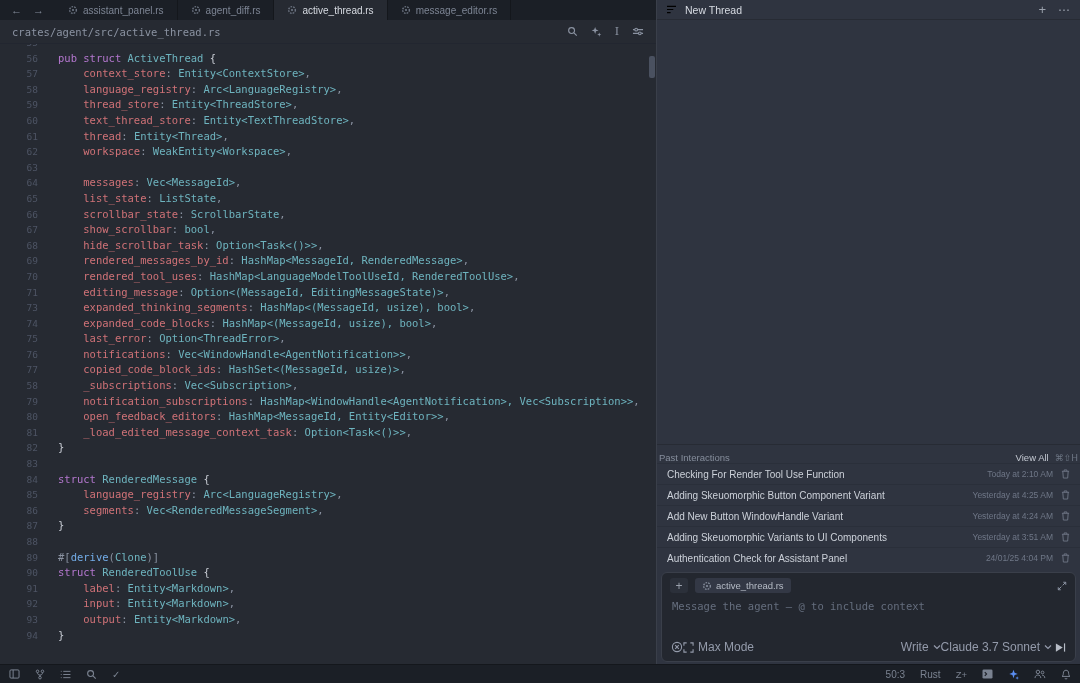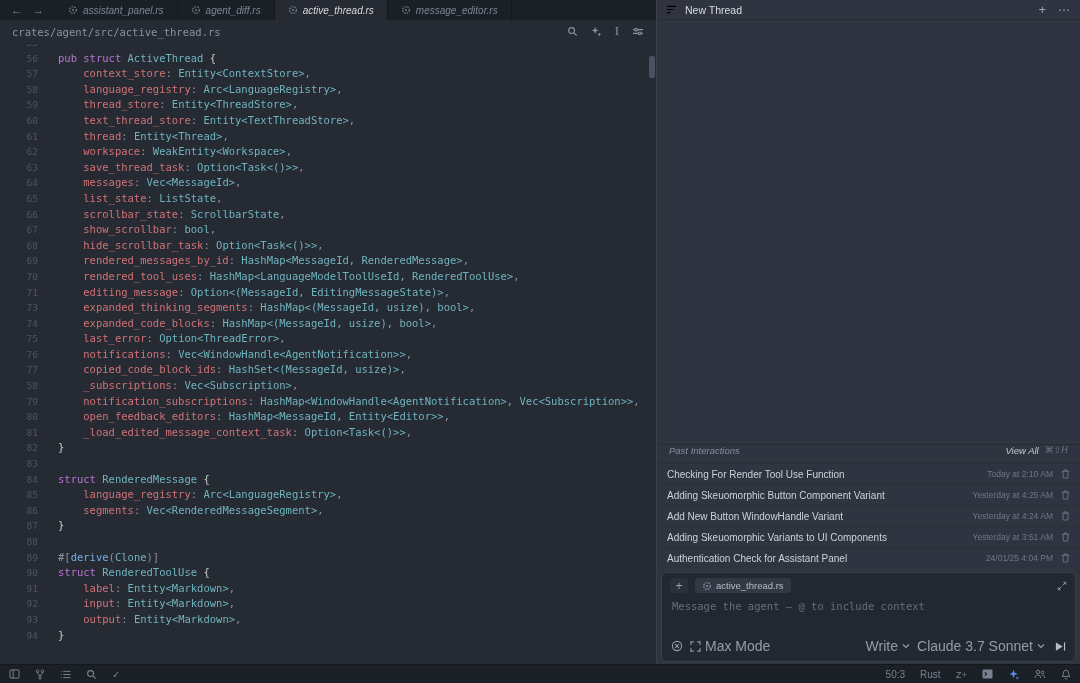--- a/index.html
+++ b/index.html
@@ -9,21 +9,21 @@
   .app { display:flex; height:664px; width:1080px; }
 
   
   .left { width:657px; flex:none; display:flex; flex-direction:column;
           border-right:1px solid #3a3f4a; background:#262a32; }
 
   .tabbar { height:20px; flex:none; background:#1b1f26; display:flex; align-items:stretch; }
   .navbtns { display:flex; align-items:center; gap:11px; padding:0 11px; color:#848c9a; font-size:11px; }
   .navbtn { cursor:default; line-height:1; }
   .tab { display:flex; align-items:center; gap:5px; padding:0 13px; font-size:10px;
-         color:#7d8594; background:#1b1f26; border-right:1px solid #14171c; white-space:nowrap;font-style:italic; }
+         color:#7d8594; background:#1b1f26; border-right:1px solid #14171c; white-space:nowrap; }
   .tab.active { background:#262a32; color:#d7dbe2; }
   .tab .gi { display:flex; color:#6f7785; }
 
   .crumbbar { height:24px; flex:none; display:flex; align-items:center; padding:0 12px;
               background:#262a32; border-bottom:1px solid #222630; }
   .crumb { color:#8b93a2; font-size:10.5px; font-family:"DejaVu Sans Mono", monospace; }
   .toolicons { margin-left:auto; display:flex; gap:13px; color:#8b93a2; align-items:center; }
   .toolicons .ibeam { font-family:"DejaVu Serif", serif; font-size:11px; line-height:1; }
 
   .editor { position:relative; flex:1; overflow:hidden; }
@@ -42,40 +42,40 @@
   
   .right { flex:1; background:#2f3440; display:flex; flex-direction:column; }
   .phead { height:20px; flex:none; display:flex; align-items:center; gap:8px; padding:0 9px;
            border-bottom:1px solid #272b34; }
   .ptitle { font-size:10.5px; color:#d7dbe2; }
   .phicons { margin-left:auto; display:flex; gap:12px; align-items:center; color:#9aa1ad; }
   .plus { font-size:13px; line-height:1; } .ellip { font-size:12px; line-height:1; letter-spacing:1px; }
   .pbody { flex:1; }
 
   .past { flex:none; border-top:1px solid #272b34; }
-  .past-head { height:18px; display:flex; align-items:flex-start; padding:0 12px; font-size:9.5px; color:#868e9c;font-style:italic; }
+  .past-head { height:18px; display:flex; align-items:flex-end; padding:0 2px; font-size:9.5px; color:#868e9c; }
   .view-all { margin-left:auto; color:#c3c8d1; cursor:default; }
   .shortcut { color:#6d7684; margin-left:6px; font-size:9px; font-family:"DejaVu Sans", sans-serif; }
   .past-item { height:21px; display:flex; align-items:center; padding:0 10px; font-size:10px;
                color:#ccd1d9; border-top:1px solid #2a2f3a; }
   .pi-time { margin-left:auto; font-size:8.5px; color:#6f7787; white-space:nowrap; }
   .pi-trash { margin-left:8px; color:#6f7787; display:flex; }
 
   .composer { flex:none; margin:4px 4px 2px; height:90px; background:#23272f;
               border:1px solid #3a3f4a; border-radius:6px; display:flex; flex-direction:column; }
   .ctx-row { display:flex; align-items:center; gap:7px; padding:5px 8px 0; }
   .addctx { width:18px; height:15px; border-radius:3px; color:#9aa1ad; background:#2b303a;
             display:flex; align-items:center; justify-content:center; font-size:12px; line-height:1; }
   .chip { display:flex; align-items:center; gap:4px; background:#333845; border-radius:3px;
           padding:2px 7px; font-size:9.5px; color:#b6bcc6; }
   .chip .gi { display:flex; color:#858d9b; }
   .expand { margin-left:auto; color:#8b93a2; display:flex; }
   .ph-row { flex:1; padding:7px 10px; font-family:"DejaVu Sans Mono", monospace;
             font-size:10.5px; color:#656e7e; }
-  .controls { display:flex; align-items:center; gap:7px; padding:0 9px 7px; font-size:14px; color:#949bab; }
+  .controls { display:flex; align-items:center; padding:0 9px 7px; font-size:12px; color:#949bab; }
   .ctrl { display:flex; align-items:center; gap:4px; }
   .send { color:#b6bcc6; display:flex; margin-left:2px; }
   .spacer { flex:1; }
 
   
   .statusbar { height:19px; width:1080px; background:#1b1f26; border-top:1px solid #14171c;
                display:flex; align-items:center; padding:0 9px; gap:15px; color:#7a8290; font-size:10px; }
   .sb-left { display:flex; gap:15px; align-items:center; }
   .sb-right { margin-left:auto; display:flex; gap:15px; align-items:center; }
   .sb-ico { display:flex; align-items:center; }
@@ -166,21 +166,21 @@
     <div class="editor">
       <div class="code" id="code">
           <div class="cl"><span class="ln">55</span><span class="lc"></span></div>
           <div class="cl"><span class="ln">56</span><span class="lc"><span class="tk-kw">pub struct </span><span class="tk-ty">ActiveThread</span><span class="tk-df"> {</span></span></div>
           <div class="cl"><span class="ln">57</span><span class="lc"><span class="tk-df">    </span><span class="tk-fd">context_store</span><span class="tk-pu">: </span><span class="tk-ty">Entity&lt;ContextStore&gt;</span><span class="tk-pu">,</span></span></div>
           <div class="cl"><span class="ln">58</span><span class="lc"><span class="tk-df">    </span><span class="tk-fd">language_registry</span><span class="tk-pu">: </span><span class="tk-ty">Arc&lt;LanguageRegistry&gt;</span><span class="tk-pu">,</span></span></div>
           <div class="cl"><span class="ln">59</span><span class="lc"><span class="tk-df">    </span><span class="tk-fd">thread_store</span><span class="tk-pu">: </span><span class="tk-ty">Entity&lt;ThreadStore&gt;</span><span class="tk-pu">,</span></span></div>
           <div class="cl"><span class="ln">60</span><span class="lc"><span class="tk-df">    </span><span class="tk-fd">text_thread_store</span><span class="tk-pu">: </span><span class="tk-ty">Entity&lt;TextThreadStore&gt;</span><span class="tk-pu">,</span></span></div>
           <div class="cl"><span class="ln">61</span><span class="lc"><span class="tk-df">    </span><span class="tk-fd">thread</span><span class="tk-pu">: </span><span class="tk-ty">Entity&lt;Thread&gt;</span><span class="tk-pu">,</span></span></div>
           <div class="cl"><span class="ln">62</span><span class="lc"><span class="tk-df">    </span><span class="tk-fd">workspace</span><span class="tk-pu">: </span><span class="tk-ty">WeakEntity&lt;Workspace&gt;</span><span class="tk-pu">,</span></span></div>
-          <div class="cl"><span class="ln">63</span><span class="lc"><span class="tk-df">    </span><span class="tk-fd">save_thread_task</span><span class="tk-pu">: </span><span class="tk-ty">Option&lt;Task&lt;()&gt;&gt;</span><span class="tk-pu">,</span></span></div>
+          <div class="cl"><span class="ln">63</span></div>
           <div class="cl"><span class="ln">64</span><span class="lc"><span class="tk-df">    </span><span class="tk-fd">messages</span><span class="tk-pu">: </span><span class="tk-ty">Vec&lt;MessageId&gt;</span><span class="tk-pu">,</span></span></div>
           <div class="cl"><span class="ln">65</span><span class="lc"><span class="tk-df">    </span><span class="tk-fd">list_state</span><span class="tk-pu">: </span><span class="tk-ty">ListState</span><span class="tk-pu">,</span></span></div>
           <div class="cl"><span class="ln">66</span><span class="lc"><span class="tk-df">    </span><span class="tk-fd">scrollbar_state</span><span class="tk-pu">: </span><span class="tk-ty">ScrollbarState</span><span class="tk-pu">,</span></span></div>
           <div class="cl"><span class="ln">67</span><span class="lc"><span class="tk-df">    </span><span class="tk-fd">show_scrollbar</span><span class="tk-pu">: </span><span class="tk-ty">bool</span><span class="tk-pu">,</span></span></div>
           <div class="cl"><span class="ln">68</span><span class="lc"><span class="tk-df">    </span><span class="tk-fd">hide_scrollbar_task</span><span class="tk-pu">: </span><span class="tk-ty">Option&lt;Task&lt;()&gt;&gt;</span><span class="tk-pu">,</span></span></div>
           <div class="cl"><span class="ln">69</span><span class="lc"><span class="tk-df">    </span><span class="tk-fd">rendered_messages_by_id</span><span class="tk-pu">: </span><span class="tk-ty">HashMap&lt;MessageId, RenderedMessage&gt;</span><span class="tk-pu">,</span></span></div>
           <div class="cl"><span class="ln">70</span><span class="lc"><span class="tk-df">    </span><span class="tk-fd">rendered_tool_uses</span><span class="tk-pu">: </span><span class="tk-ty">HashMap&lt;LanguageModelToolUseId, RenderedToolUse&gt;</span><span class="tk-pu">,</span></span></div>
           <div class="cl"><span class="ln">71</span><span class="lc"><span class="tk-df">    </span><span class="tk-fd">editing_message</span><span class="tk-pu">: </span><span class="tk-ty">Option&lt;(MessageId, EditingMessageState)&gt;</span><span class="tk-pu">,</span></span></div>
           <div class="cl"><span class="ln">73</span><span class="lc"><span class="tk-df">    </span><span class="tk-fd">expanded_thinking_segments</span><span class="tk-pu">: </span><span class="tk-ty">HashMap&lt;(MessageId, usize), bool&gt;</span><span class="tk-pu">,</span></span></div>
           <div class="cl"><span class="ln">74</span><span class="lc"><span class="tk-df">    </span><span class="tk-fd">expanded_code_blocks</span><span class="tk-pu">: </span><span class="tk-ty">HashMap&lt;(MessageId, usize), bool&gt;</span><span class="tk-pu">,</span></span></div>

